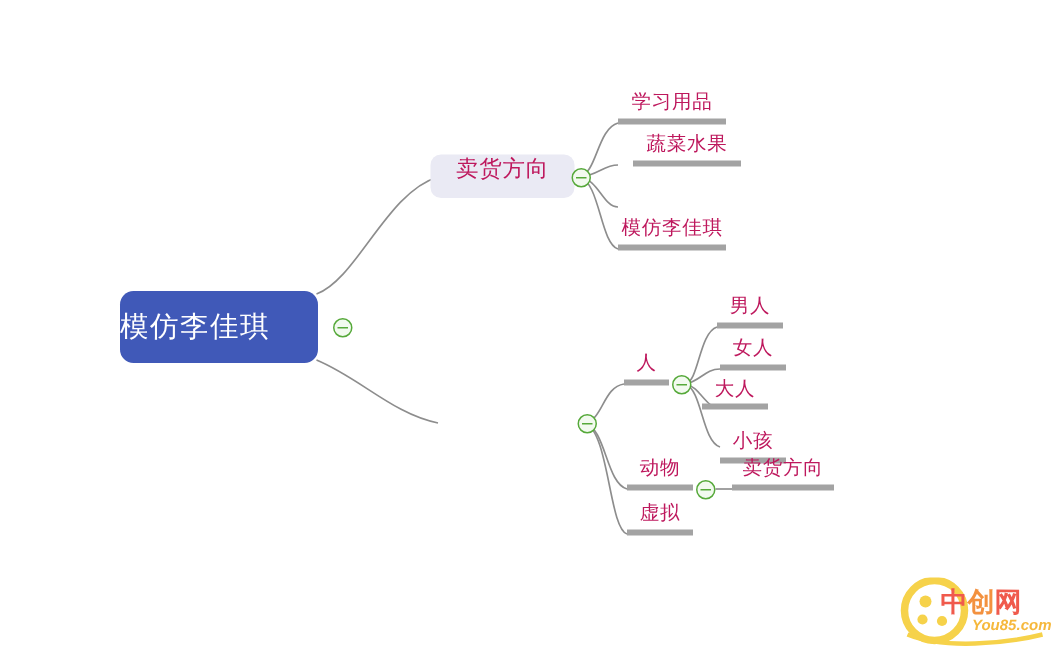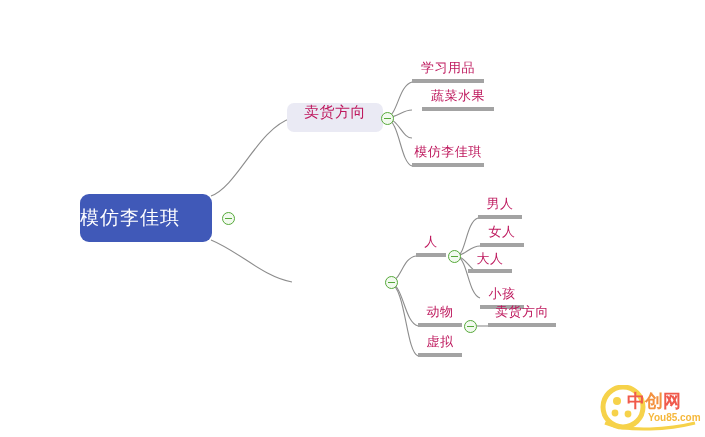--- a/index.html
+++ b/index.html
@@ -120,20 +120,21 @@
   #watermark .wm-c2 { color: #f3913f; }
   #watermark .wm-c3 { color: #f05a4c; }
   #watermark .wm-sub {
     position: absolute;
     left: 49px;
     top: 27px;
     font-size: 10px;
     font-weight: bold;
     color: #f6b83c;
     white-space: nowrap;
+    font-style: italic;
   }
 </style>
 </head>
 <body>
 
 <div id="canvas">
 
   <svg id="edges" viewBox="0 0 705 437">
     <g fill="none" stroke="#8d8d8d" stroke-width="1.1">
 

